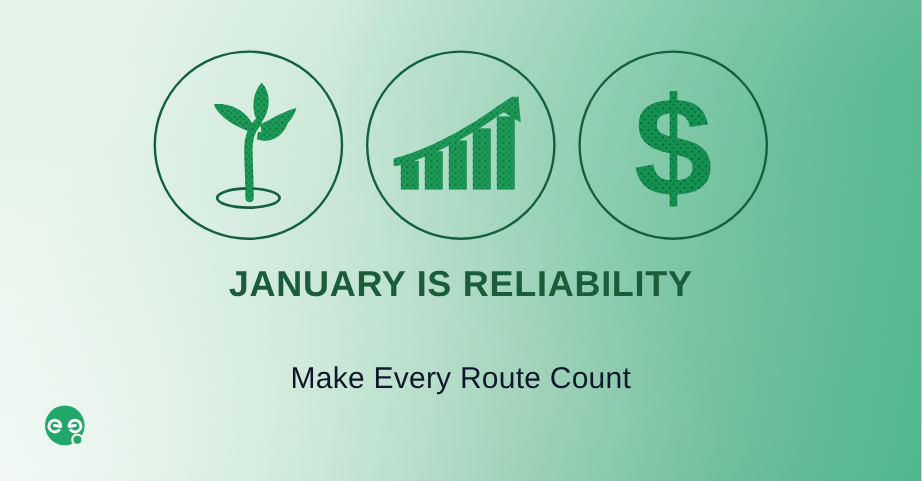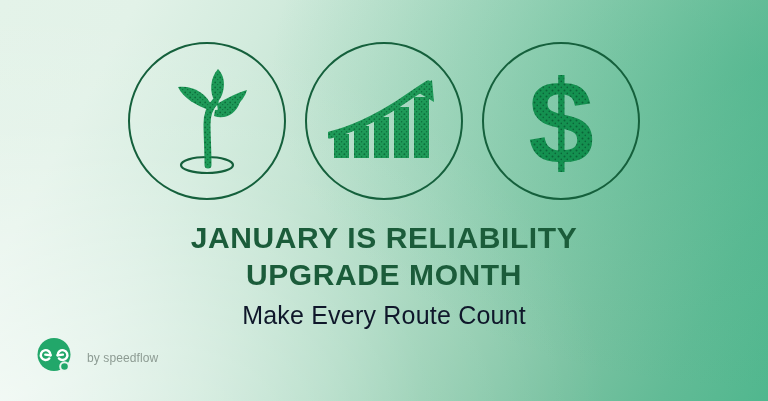--- a/index.html
+++ b/index.html
@@ -212,21 +212,20 @@
           </defs>
           <text x="46" y="98" text-anchor="middle" font-family="'Liberation Sans', sans-serif" font-size="118" font-weight="bold" fill="url(#speck3)">$</text>
         </svg>
       </span>
     </div>
 
   </div>
 
   <div id="headline-block">
     <div class="headline-line">JANUARY IS RELIABILITY</div>
-    <div class="headline-line">UPGRADE MONTH</div>
   </div>
 
   <div id="subheadline">Make Every Route Count</div>
 
   <div id="logo">
     <span id="logo-mark">
       <svg width="44" height="44" viewBox="0 0 44 44" aria-hidden="true">
         <circle cx="21" cy="20.5" r="16.5" fill="#22a76a"></circle>
 
         <g fill="none" stroke="#ffffff" stroke-width="2.4" stroke-linecap="round">
@@ -236,17 +235,16 @@
 
         <g fill="none" stroke="#ffffff" stroke-width="2.4" stroke-linecap="round">
           <path d="M24.6 21.2 A4.9 4.9 0 1 1 25.9 24.4"></path>
           <path d="M29.9 20.6 L24.6 21.2"></path>
         </g>
 
         <circle cx="31.5" cy="32.5" r="4.3" fill="#22a76a" stroke="#e9f5ee" stroke-width="2"></circle>
       </svg>
     </span>
     <span id="logo-text">
-      <span id="logo-tagline">by speedflow</span>
     </span>
   </div>
 
 </div>
 
 </body></html>

